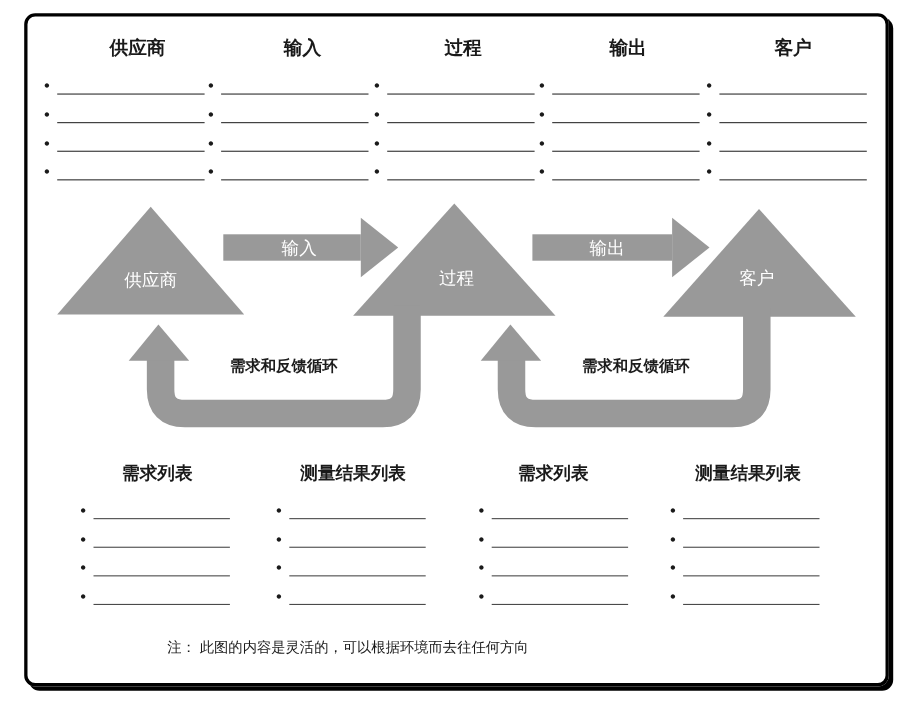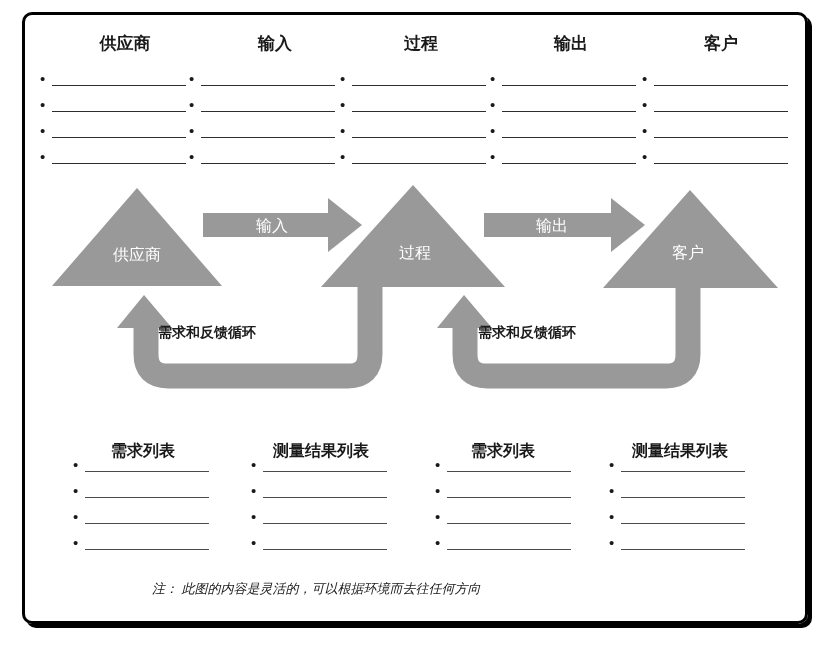--- a/index.html
+++ b/index.html
@@ -10,36 +10,36 @@
   #frame{
     position:absolute;left:22px;top:12px;width:780px;height:606px;
     border:3px solid #000;border-radius:10px;background:transparent;
     box-shadow:4px 4px 0 #000;
   }
   #shapes{position:absolute;left:0;top:0;pointer-events:none;}
 
   
   .thead{position:absolute;top:32px;width:150px;text-align:center;
          font-size:17px;font-weight:bold;white-space:nowrap;}
-  .bhead{position:absolute;top:441px;width:160px;text-align:center;
+  .bhead{position:absolute;top:420px;width:160px;text-align:center;
          font-size:16px;font-weight:bold;white-space:nowrap;}
 
   
   .col{position:absolute;}
   .row{height:26px;display:flex;align-items:flex-end;}
   .dot{font-size:15px;line-height:12px;margin-bottom:1px;}
   .blank{flex:1;height:0;border-bottom:1.6px solid #2e2e2e;margin-left:7px;}
   .bcol .blank{border-bottom:1.4px solid #4a4a4a;}
 
   
   .shape-label{position:absolute;width:140px;text-align:center;color:#ffffff;
                font-size:16px;white-space:nowrap;}
-  .fb-label{position:absolute;width:200px;text-align:left;color:#1c1c1c;
+  .fb-label{position:absolute;width:200px;text-align:center;color:#1c1c1c;
             font-size:14px;font-weight:bold;white-space:nowrap;}
-  #note{position:absolute;left:152px;top:580px;font-size:13px;white-space:nowrap;font-style:italic;}
+  #note{position:absolute;left:152px;top:580px;font-size:13px;white-space:nowrap;}
 </style>
 </head>
 <body>
 
 <div id="stage">
 
   <div id="frame"></div>
 
   <svg id="shapes" width="829" height="645" viewBox="0 0 829 645">
 

